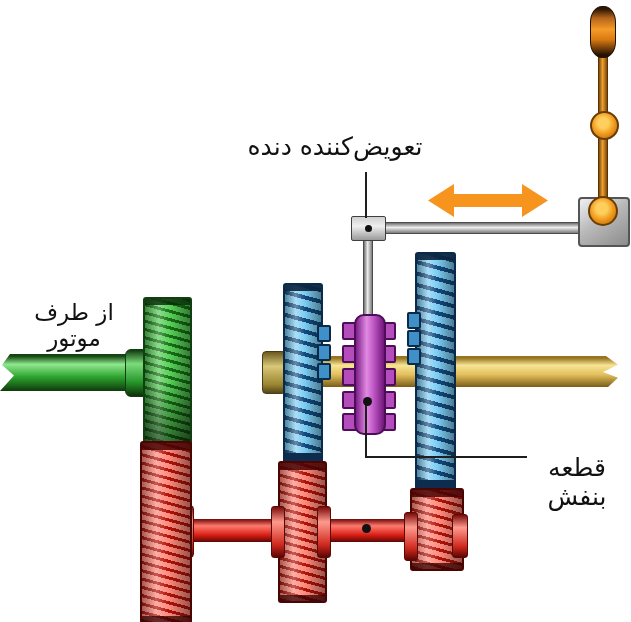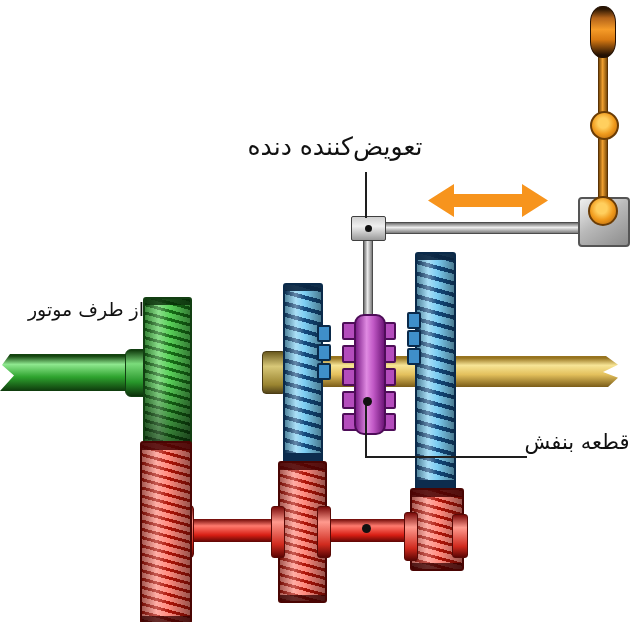--- a/index.html
+++ b/index.html
@@ -1,22 +1,22 @@
 <!DOCTYPE html>
 <html><head>
 <meta charset="utf-8">
 <style>
   html,body{margin:0;padding:0;background:#fff;font-family:"DejaVu Sans",sans-serif;}
   .stage{position:relative;width:631px;height:622px;background:var(--background,#fff);overflow:hidden;}
   .abs{position:absolute;}
   .label{position:absolute;direction:rtl;text-align:center;font-weight:400;color:#111;line-height:1.15;}
   .lbl-top{left:228px;top:133px;width:214px;font-size:25px;}
-  .lbl-left{left:4px;top:299px;width:140px;font-size:19px;text-align:right;}
+  .lbl-left{left:4px;top:299px;width:140px;font-size:23px;}
   .lbl-right{left:450px;top:310px;width:178px;font-size:22px;}
-  .lbl-purple{left:523px;top:430px;width:108px;font-size:21px;}
+  .lbl-purple{left:523px;top:454px;width:108px;font-size:25px;}
   .line{position:absolute;background:#1e1e1e;z-index:6;}
 
   
   .shaft-green{left:0;top:354px;width:150px;height:37px;z-index:1;
     background:linear-gradient(180deg,#14440f 0 2px,#8fe88f 28%,#2ea32e 62%,#0e3a0c 100%);
     clip-path:polygon(10px 0%,100% 0%,100% 100%,0px 100%,14px 58%,2px 30%);}
   .collar-green{left:125px;top:349px;width:24px;height:46px;z-index:2;border-radius:6px;
     background:linear-gradient(180deg,#0f3a0c,#7bdc7b 30%,#27962a 70%,#0c300a);border:1px solid #123f12;}
   .shaft-yellow{left:268px;top:356px;width:350px;height:31px;z-index:1;
     background:linear-gradient(180deg,#97741f 0 2px,#f7e596 30%,#e3c05c 60%,#7a5c18 100%);

